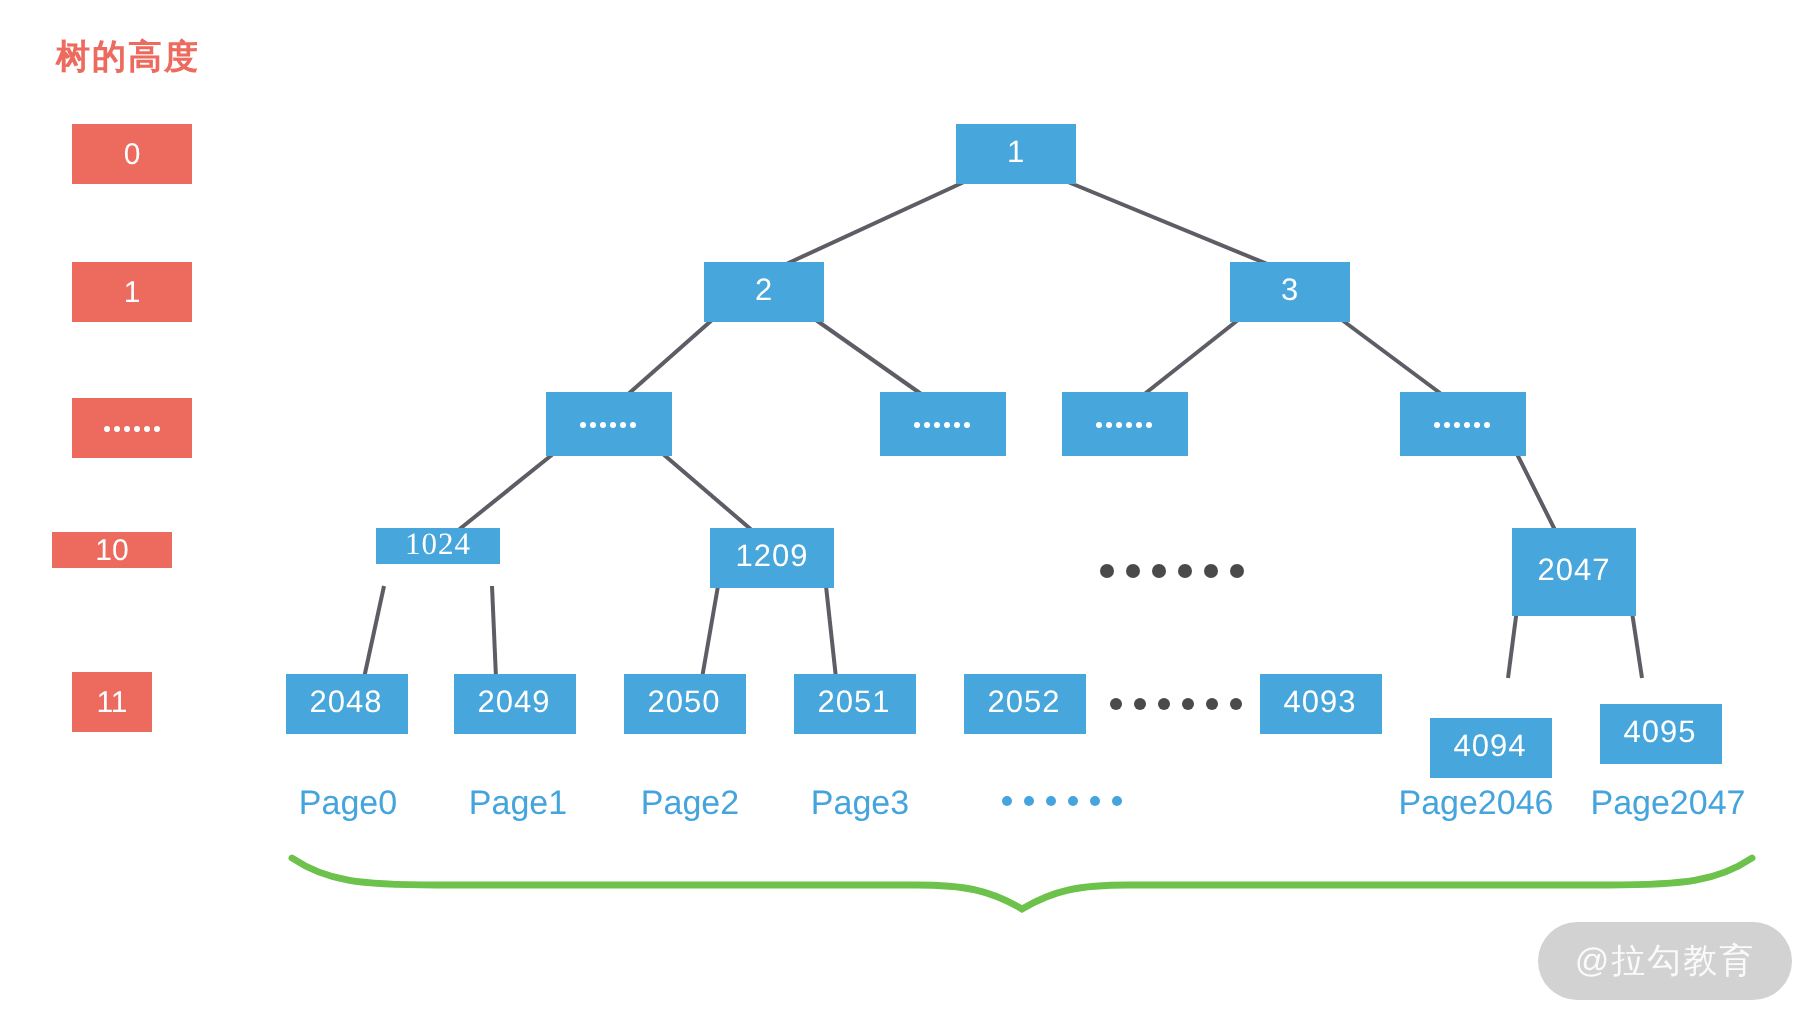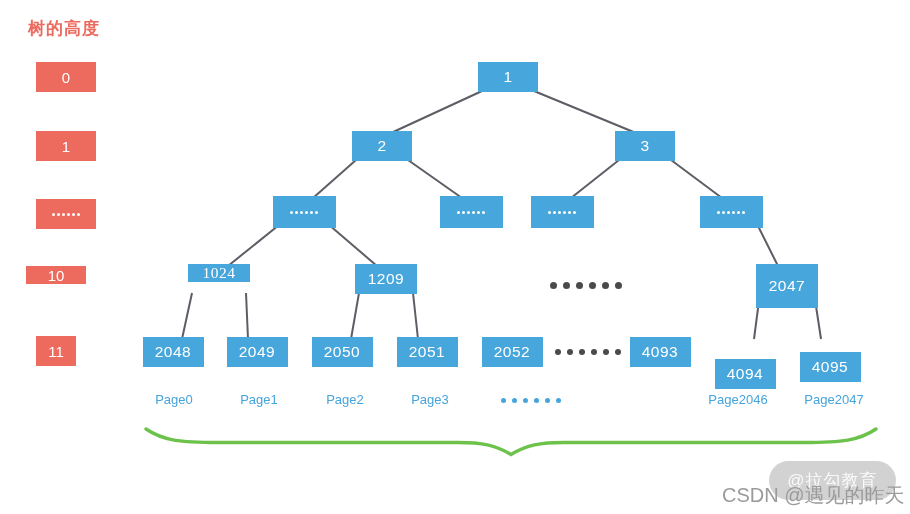--- a/index.html
+++ b/index.html
@@ -15,21 +15,21 @@
 
   .height-box{position:absolute;background:var(--red);color:#fff;display:flex;align-items:center;justify-content:center;font-size:15px;font-weight:500;}
   .tree-node{position:absolute;background:var(--blue);color:#fff;display:flex;align-items:center;justify-content:center;font-size:15.5px;font-weight:500;letter-spacing:0.5px;}
 
   .mini-dots{display:flex;gap:2px;align-items:center;justify-content:center;}
   .mini-dots i{width:3px;height:3px;border-radius:50%;background:#fff;}
 
   .row-dots{position:absolute;display:flex;align-items:center;}
   .row-dots i{border-radius:50%;}
 
-  .page-label{position:absolute;width:140px;text-align:center;font-size:13px;color:var(--page-blue);font-weight:500;}
+  .page-label{position:absolute;width:140px;text-align:center;font-size:17px;color:var(--page-blue);font-weight:500;}
 
   .caption{position:absolute;left:115px;right:0;top:475px;text-align:center;font-size:19px;font-weight:500;color:var(--green);letter-spacing:0.5px;}
 
   .watermark-pill{position:absolute;left:769px;top:461px;width:127px;height:39px;border-radius:20px;
     background:#c7c7c7;opacity:0.8;color:rgba(255,255,255,0.9);display:flex;align-items:center;justify-content:center;
     font-size:17px;letter-spacing:1px;}
   .watermark-text{position:absolute;left:722px;top:482px;font-size:20px;color:var(--watermark-gray);white-space:nowrap;}
 </style>
 </head>
 <body>
@@ -161,15 +161,14 @@
       <div class="page-label" style="left: 104px; top: 392px;">Page0</div>
       <div class="page-label" style="left: 189px; top: 392px;">Page1</div>
       <div class="page-label" style="left: 275px; top: 392px;">Page2</div>
       <div class="page-label" style="left: 360px; top: 392px;">Page3</div>
       <div class="page-label" style="left: 668px; top: 392px;">Page2046</div>
       <div class="page-label" style="left: 764px; top: 392px;">Page2047</div>
     </div>
 
 
   <div class="watermark-pill">@拉勾教育</div>
-  <div class="watermark-text">CSDN @遇见的昨天</div>
 
 </div>
 
 </body></html>

